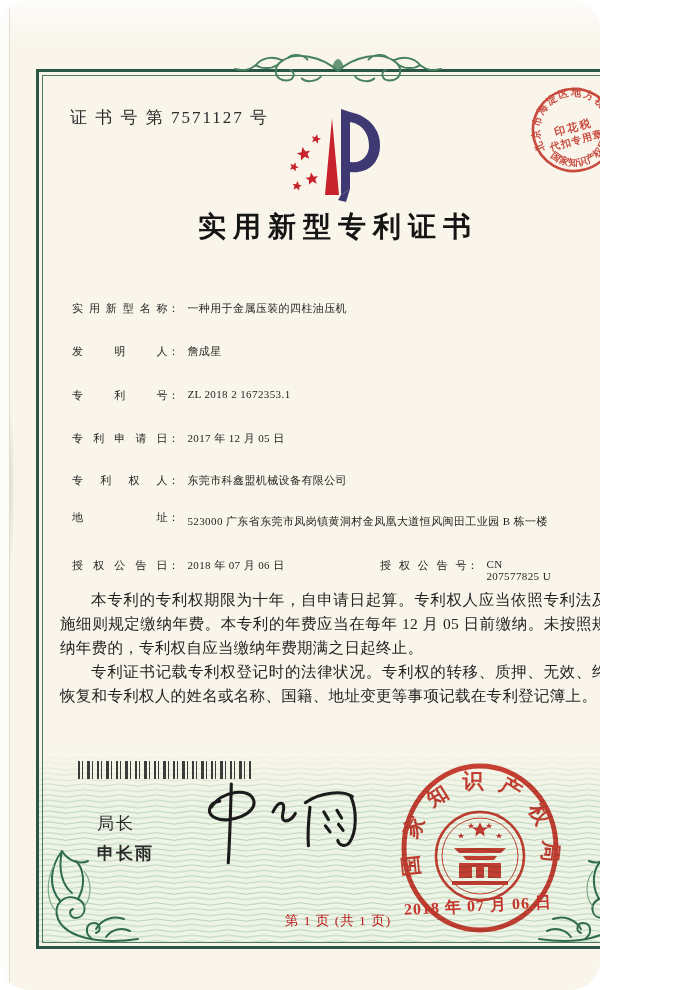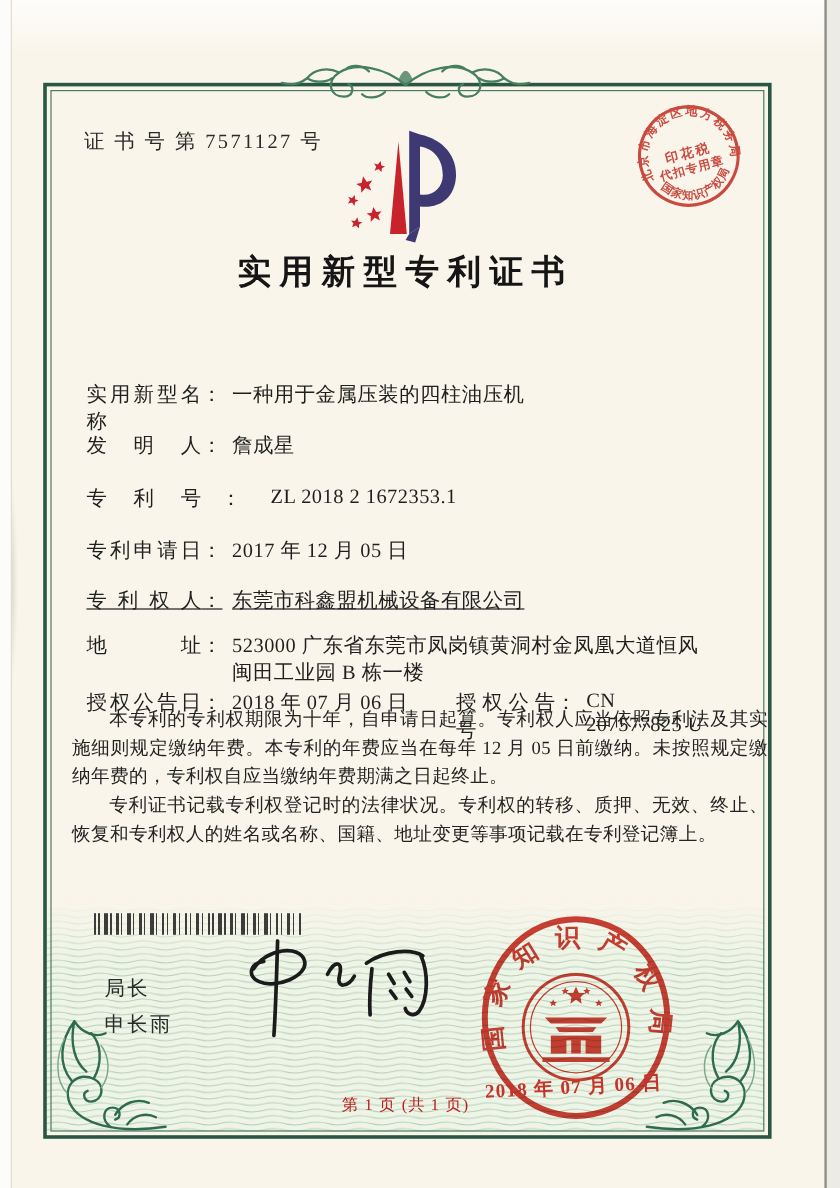--- a/index.html
+++ b/index.html
@@ -1,56 +1,57 @@
 <!DOCTYPE html>
 <html><head>
 <meta charset="utf-8">
 <style>
   html,body{margin:0;padding:0;background:#ffffff;}
   #canvas{
-    position:relative;width:700px;height:990px;overflow:hidden;
+    position:relative;width:600px;height:990px;overflow:hidden;
     background:#f9f5ea;
     font-family:"Liberation Serif","DejaVu Serif",serif;
     color:#1f1f1f;
+    border-radius:29px;
   }
   
   .scan-left{position:absolute;left:0;top:0;width:9px;height:990px;background:#fcfcfa;border-right:1px solid #e0ddd0;}
   .scan-right{position:absolute;left:687px;top:0;width:13px;height:990px;background:#ecebe5;border-left:2px solid #8e9186;}
   .top-fade{position:absolute;left:0;top:0;width:700px;height:46px;background:linear-gradient(180deg,rgba(255,255,255,.8),rgba(255,255,255,0));}
   .smudge{position:absolute;left:1px;top:396px;width:14px;height:180px;background:radial-gradient(ellipse at center,rgba(115,120,110,.28),transparent 70%);}
   
   .frame{position:absolute;left:36px;top:69px;width:601px;height:874px;border:3px solid #2a5745;}
   .frame-inner{position:absolute;left:3px;top:3px;right:3px;bottom:3px;border:1px solid #4d7b62;}
   
   .cert-no{position:absolute;left:70px;top:106px;font-size:17px;letter-spacing:2px;color:#2b2b2b;}
   .logo{position:absolute;left:285px;top:103px;width:100px;height:100px;}
   .tax-stamp{position:absolute;left:524px;top:80px;width:100px;height:100px;transform:rotate(-15deg);opacity:.9;}
   .title{position:absolute;left:0;top:208px;width:676px;text-align:center;font-size:28px;font-weight:bold;letter-spacing:7px;color:#151515;}
   .ornament-top{position:absolute;left:233px;top:46px;width:210px;height:46px;}
   
-  .row{position:absolute;left:72px;font-size:17px;letter-spacing:.4px;display:flex;align-items:flex-start;margin-top:16px;}
+  .row{position:absolute;left:72px;font-size:11px;letter-spacing:.4px;display:flex;align-items:flex-start;}
   .f-label{display:inline-block;width:96px;text-align:justify;text-align-last:justify;}
   .f-colon{display:inline-block;margin-right:8px;}
   .f-value{display:inline-block;}
-  .row-0{top:301px;}.row-1{top:344px;}.row-2{top:388px;gap:16px;}.row-3{top:431px;}
-  .row-4{top:473px;text-decoration:underline;}.row-5{top:510px;}
+  .row-0{top:301px;}.row-1{top:344px;}.row-2{top:388px;}.row-3{top:431px;}
+  .row-4{top:473px;}.row-5{top:510px;}
   .row-5 .f-value{width:402px;line-height:23px;}
   .row-grant{top:558px;}
   .grant-no-pair{position:absolute;left:308px;top:0;display:flex;justify-content:center;}
   .grant-no-pair .f-label{width:104px;}
   
   .body-text{position:absolute;left:60px;top:588px;width:580px;}
   .body-text p{margin:0;text-indent:2em;font-size:15.5px;line-height:24px;text-align:justify;letter-spacing:.3px;color:#242424;}
   
   .panel{position:absolute;left:39px;top:750px;width:598px;height:193px;}
   .barcode{position:absolute;left:78px;top:761px;width:175px;height:18px;opacity:.85;
     background:repeating-linear-gradient(90deg,#1c1c1c 0 2px,transparent 2px 4px,#1c1c1c 4px 5px,transparent 5px 9px,#1c1c1c 9px 12px,transparent 12px 14px,#1c1c1c 14px 15px,transparent 15px 19px);}
-  .signer{position:absolute;left:87px;font-family:"Liberation Sans","DejaVu Sans",sans-serif;font-size:17px;letter-spacing:2px;color:#2a2a2a;}
+  .signer{position:absolute;left:97px;font-family:"Liberation Sans","DejaVu Sans",sans-serif;font-size:17px;letter-spacing:2px;color:#2a2a2a;}
   .signer-title{top:812px;}
-  .signer-name{top:842px;}
+  .signer-name{top:842px;font-weight:bold;}
   .signature{position:absolute;left:182px;top:766px;width:185px;height:118px;}
   .seal{position:absolute;left:398px;top:760px;width:164px;height:176px;mix-blend-mode:multiply;opacity:.93;}
   .seal-date{position:absolute;left:393px;top:896px;width:170px;text-align:center;transform:rotate(-3deg);
     color:#c5332b;font-size:16px;font-weight:bold;letter-spacing:1px;font-family:"Liberation Serif",serif;}
   .corner-orn{position:absolute;top:841px;width:105px;height:105px;}
   .corner-left{left:38px;}
   .corner-right{left:534px;transform:scaleX(-1);}
   .footer{position:absolute;left:0;top:912px;width:676px;text-align:center;font-size:13.5px;letter-spacing:1px;color:#b91c1c;}
 </style>
 </head>

